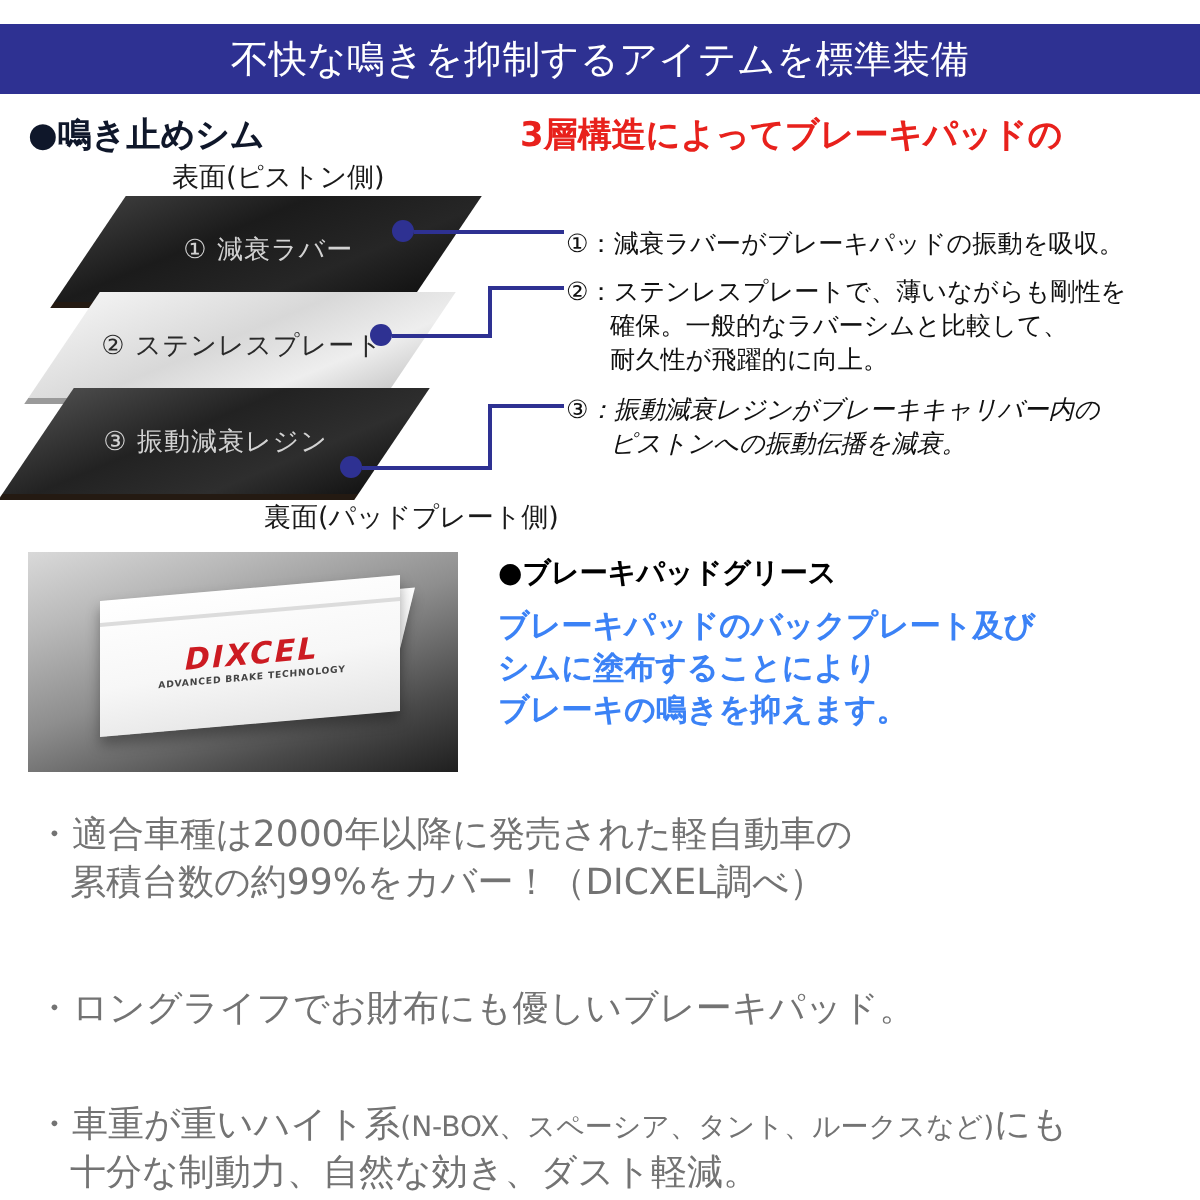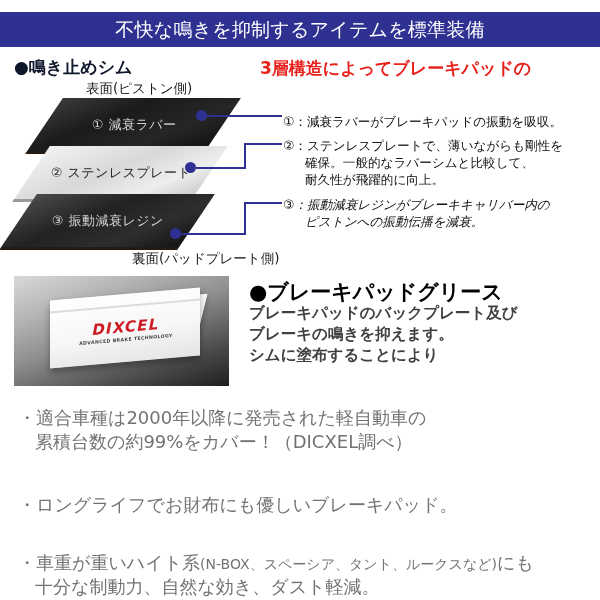--- a/index.html
+++ b/index.html
@@ -209,33 +209,33 @@
     color: #444444;
     letter-spacing: 0.4px;
     margin-top: 2px;
   }
 
   
   .grease-heading {
     position: absolute;
     left: 249px;
     top: 278px;
-    font-size: 21px;
+    font-size: 14px;
     font-weight: bold;
     color: #000000;
     white-space: nowrap;
   }
   .grease-body {
     position: absolute;
     left: 249px;
     top: 303px;
     width: 345px;
     font-size: 15.5px;
     font-weight: bold;
-    color: #404040;
+    color: #3b82f6;
     line-height: 1.35;
   }
 
   
   .bullet-list {
     position: absolute;
     left: 18px;
     top: 406px;
     width: 570px;
   }
@@ -315,22 +315,22 @@
   <div class="sachet"></div>
   <div class="sachet-brand">
     <div class="brand-name">DIXCEL</div>
     <div class="brand-tag">ADVANCED BRAKE TECHNOLOGY</div>
   </div>
 </div>
 
 <div class="grease-heading">●ブレーキパッドグリース</div>
 <div class="grease-body">
   <div>ブレーキパッドのバックプレート及び</div>
+  <div>シムに塗布することにより</div>
   <div>ブレーキの鳴きを抑えます。</div>
-  <div>シムに塗布することにより</div>
 </div>
 
 <div class="bullet-list">
 
   <div class="bullet-row row-1">
     <span>・</span><span>適合車種は2000年以降に発売された軽自動車の</span>
     <span class="cont">累積台数の約99%をカバー！（DICXEL調べ）</span>
   </div>
 
   <div class="bullet-row row-2">

